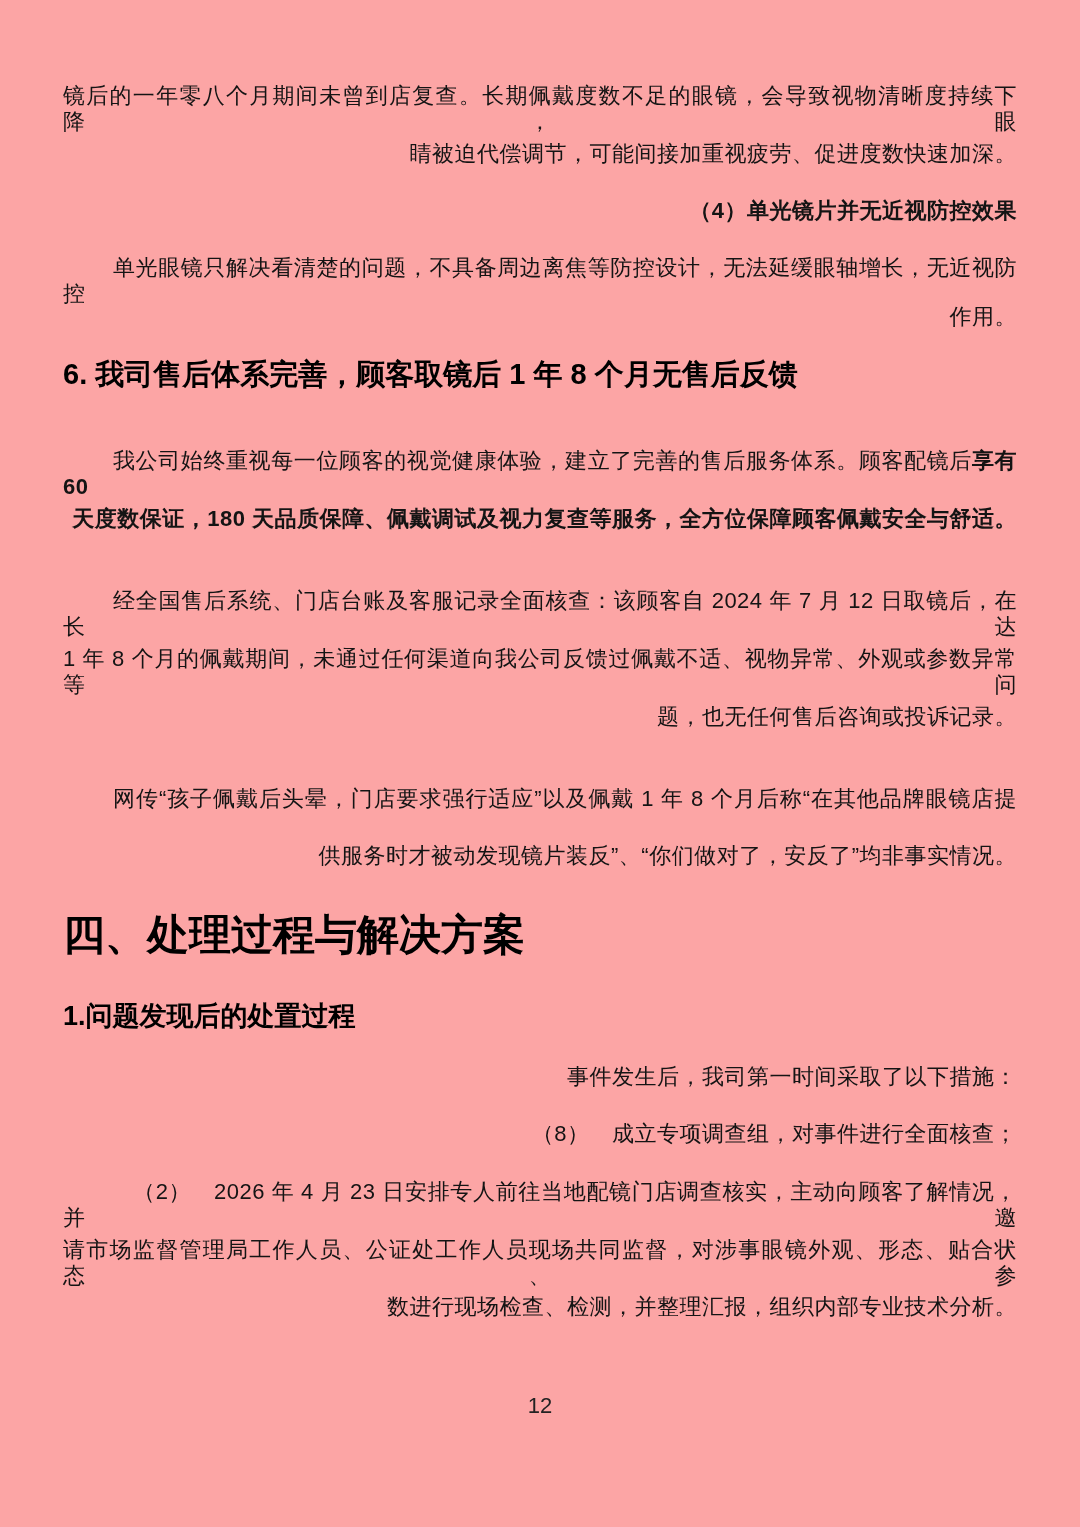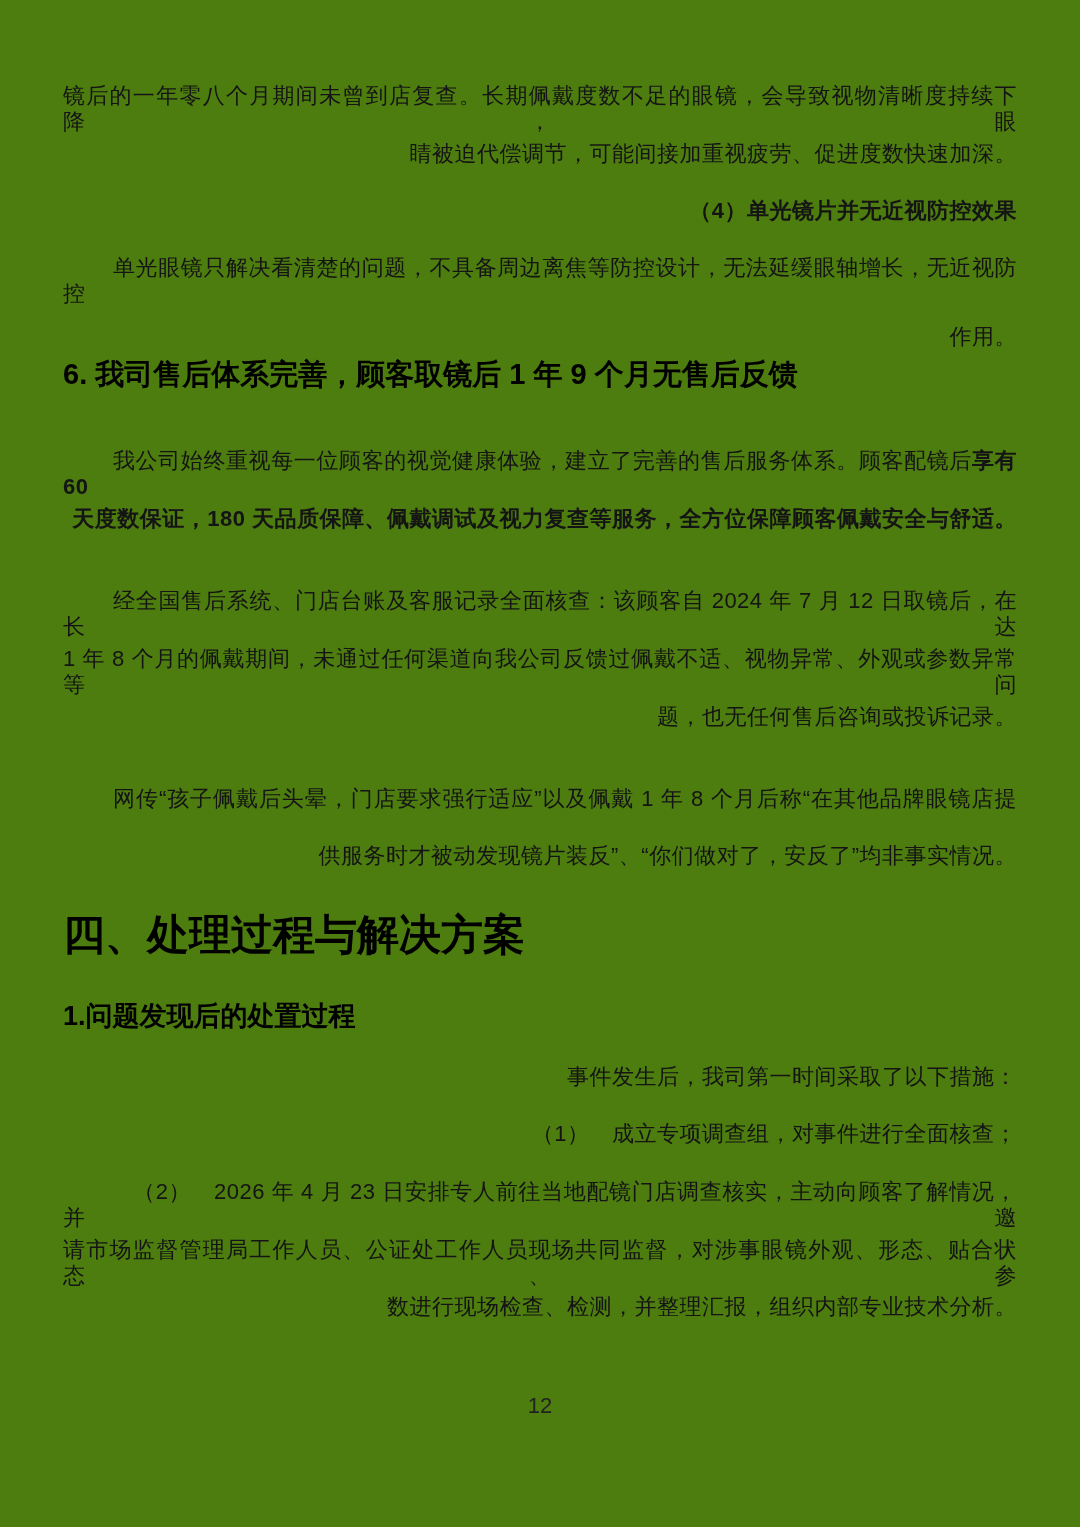--- a/index.html
+++ b/index.html
@@ -5,21 +5,21 @@
   html, body {
     margin: 0;
     padding: 0;
     background: #ffffff;
   }
   .page {
     position: relative;
     width: 1080px;
     height: 1527px;
     margin: 0 auto;
-    background: #4d7c0f;
+    background: #fca5a5;
     font-family: "Liberation Sans", sans-serif;
     color: #141414;
     overflow: hidden;
   }
   .line {
     position: absolute;
     left: 63px;
     right: 63px;
     font-size: 22px;
     line-height: 26px;
@@ -85,39 +85,39 @@
 <body>
 
 <div class="page">
 
   <div class="line just" style="top:83px">镜后的一年零八个月期间未曾到店复查。长期佩戴度数不足的眼镜，会导致视物清晰度持续下降，眼</div>
   <div class="line" style="top:141px">睛被迫代偿调节，可能间接加重视疲劳、促进度数快速加深。</div>
 
   <div class="line h-sub4" style="top:198px">（4）单光镜片并无近视防控效果</div>
 
   <div class="line just ind" style="top:255px">单光眼镜只解决看清楚的问题，不具备周边离焦等防控设计，无法延缓眼轴增长，无近视防控</div>
-  <div class="line" style="top:324px">作用。</div>
+  <div class="line" style="top:304px">作用。</div>
 
-  <div class="h-level2" style="top:358px">6. 我司售后体系完善，顾客取镜后 1 年 9 个月无售后反馈</div>
+  <div class="h-level2" style="top:358px">6. 我司售后体系完善，顾客取镜后 1 年 8 个月无售后反馈</div>
 
   <div class="line just ind" style="top:448px"><span>我公司始终重视每一位顾客的视觉健康体验，建立了完善的售后服务体系。顾客配镜后</span><span class="bold">享有 60</span></div>
   <div class="line bold" style="top:506px">天度数保证，180 天品质保障、佩戴调试及视力复查等服务，全方位保障顾客佩戴安全与舒适。</div>
 
   <div class="line just ind" style="top:588px">经全国售后系统、门店台账及客服记录全面核查：该顾客自 2024 年 7 月 12 日取镜后，在长达</div>
   <div class="line just" style="top:646px">1 年 8 个月的佩戴期间，未通过任何渠道向我公司反馈过佩戴不适、视物异常、外观或参数异常等问</div>
   <div class="line" style="top:704px">题，也无任何售后咨询或投诉记录。</div>
 
   <div class="line just ind" style="top:786px">网传“孩子佩戴后头晕，门店要求强行适应”以及佩戴 1 年 8 个月后称“在其他品牌眼镜店提</div>
   <div class="line" style="top:843px">供服务时才被动发现镜片装反”、“你们做对了，安反了”均非事实情况。</div>
 
   <div class="h-level1" style="top:916px">四、处理过程与解决方案</div>
   <div class="h-level3" style="top:1001px">1.问题发现后的处置过程</div>
 
   <div class="line" style="top:1064px; text-indent:58px">事件发生后，我司第一时间采取了以下措施：</div>
 
-  <div class="line ind-li" style="top:1121px">（1）　成立专项调查组，对事件进行全面核查；</div>
+  <div class="line ind-li" style="top:1121px">（8）　成立专项调查组，对事件进行全面核查；</div>
   <div class="line just ind-li" style="top:1179px">（2）　2026 年 4 月 23 日安排专人前往当地配镜门店调查核实，主动向顾客了解情况，并邀</div>
   <div class="line just" style="top:1237px">请市场监督管理局工作人员、公证处工作人员现场共同监督，对涉事眼镜外观、形态、贴合状态、参</div>
   <div class="line" style="top:1294px">数进行现场检查、检测，并整理汇报，组织内部专业技术分析。</div>
 
   <div class="page-number" style="top:1396px">12</div>
 
 </div>
 
 </body></html>

